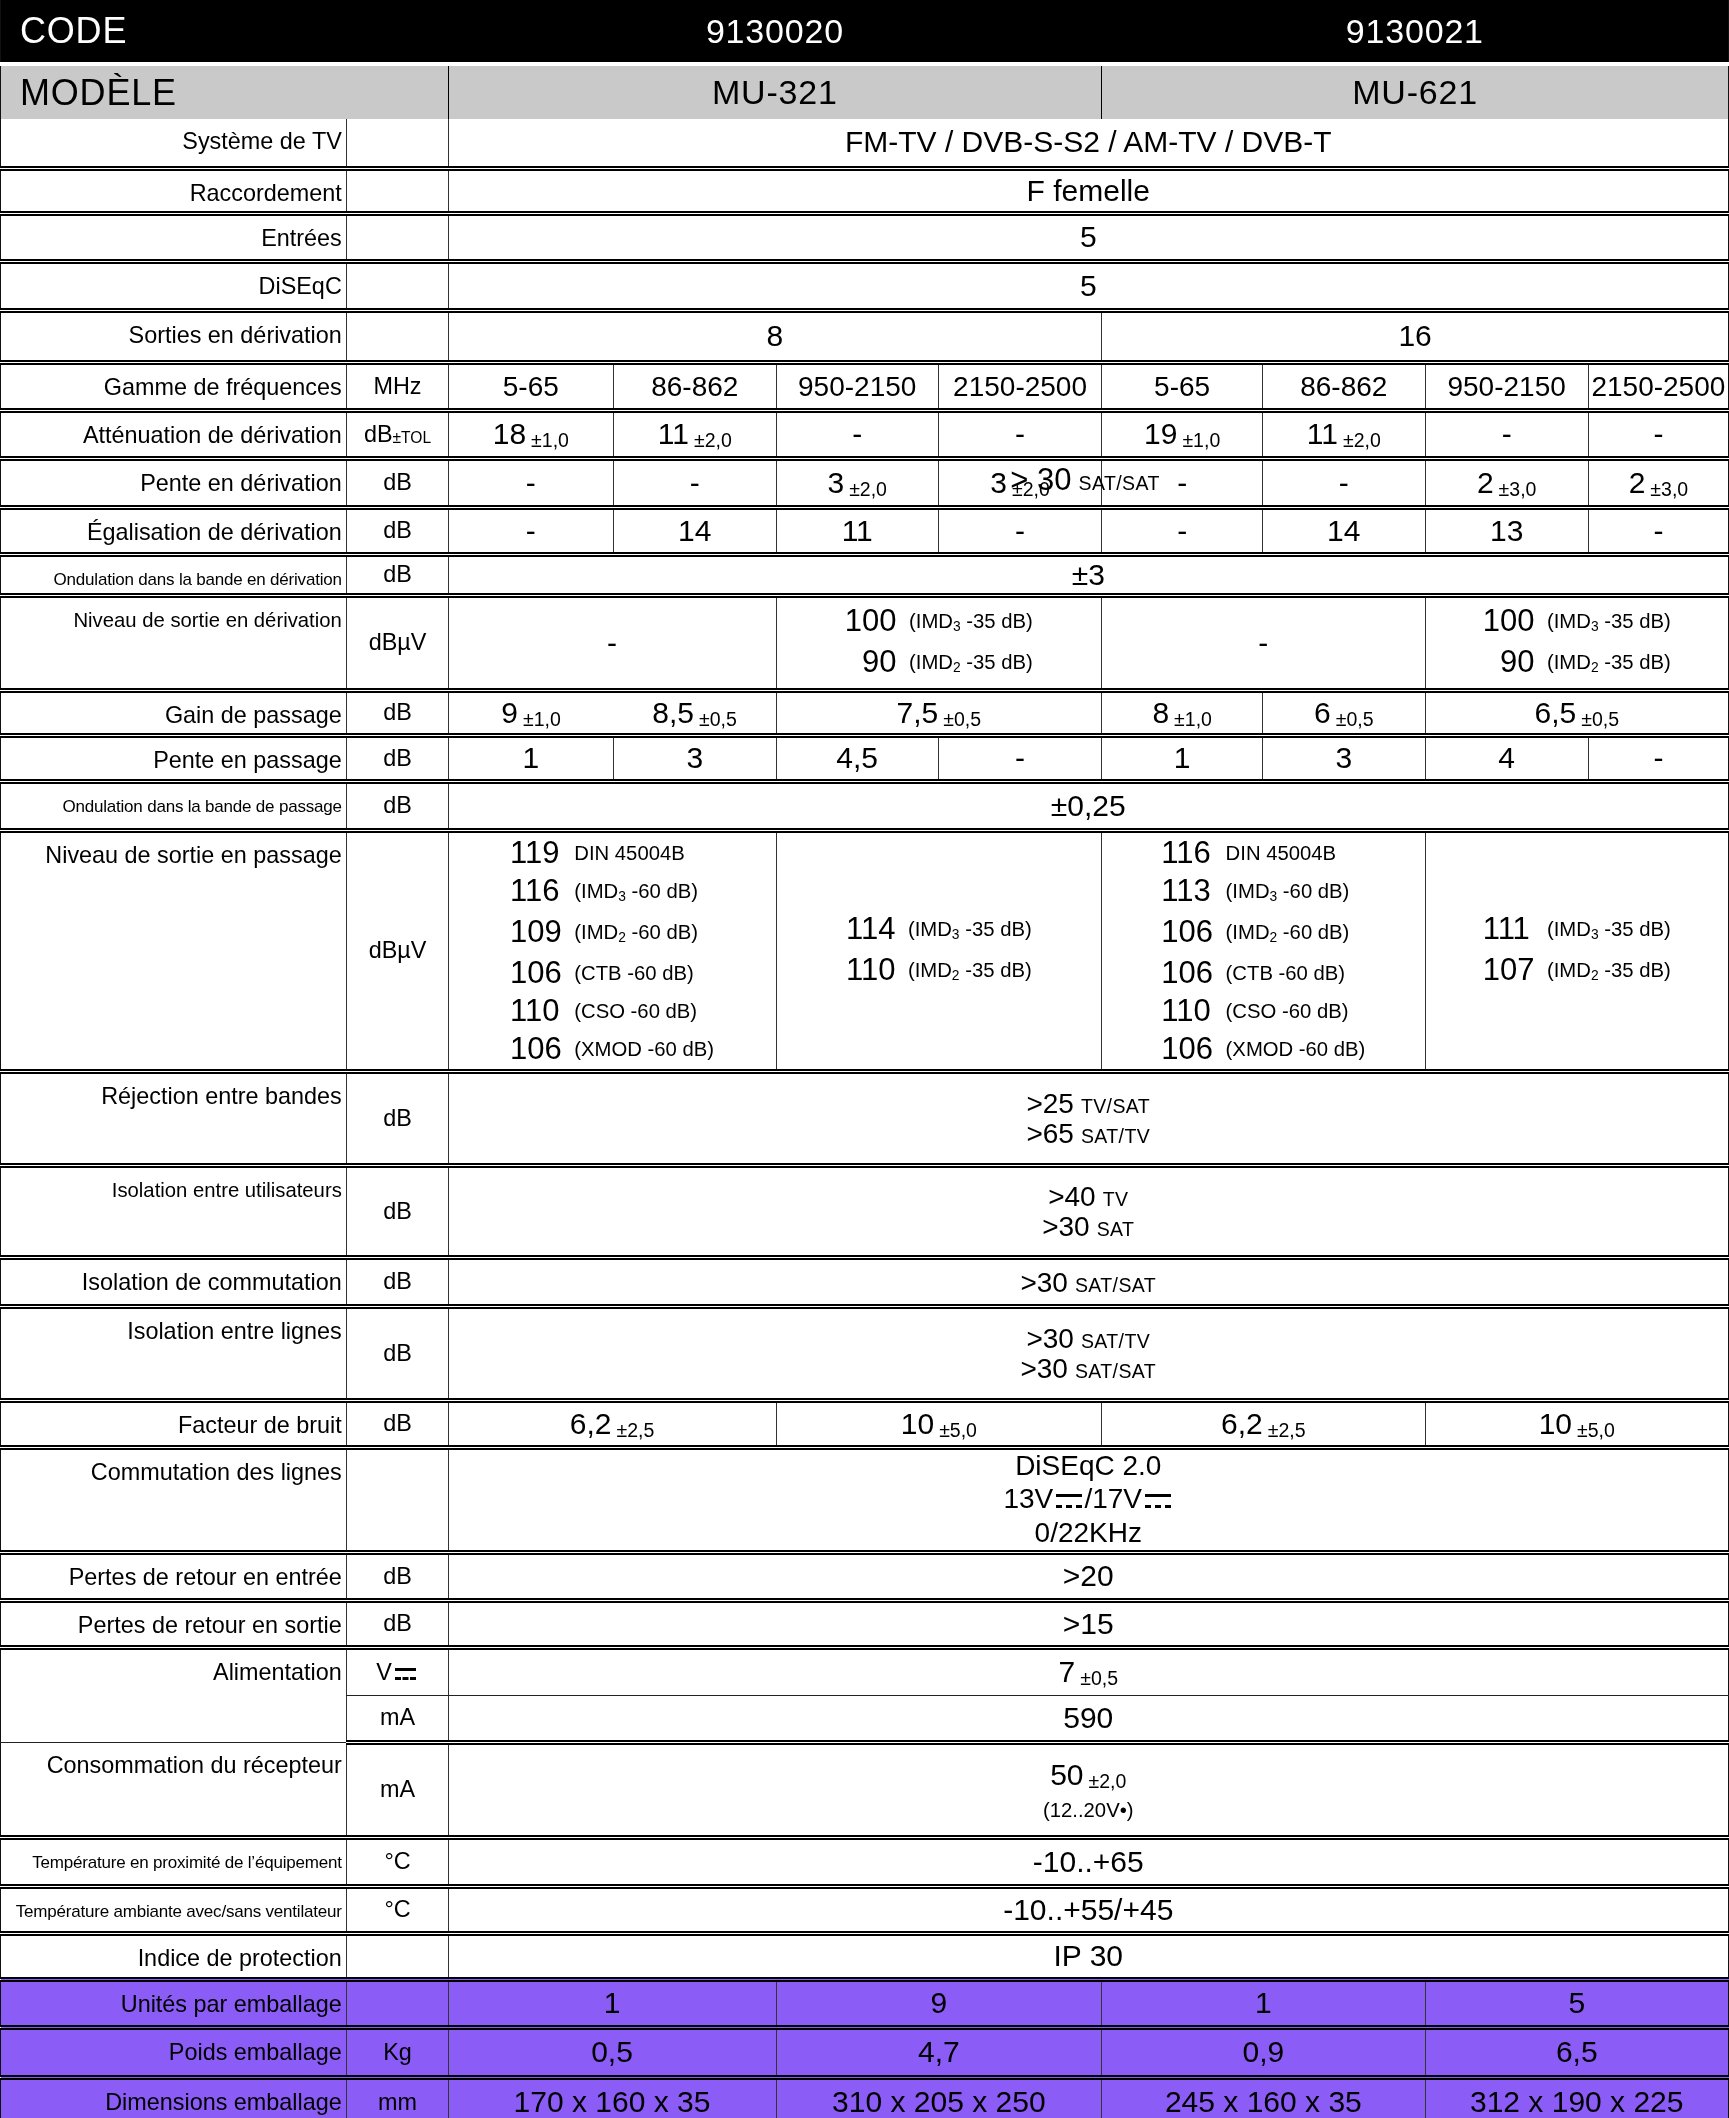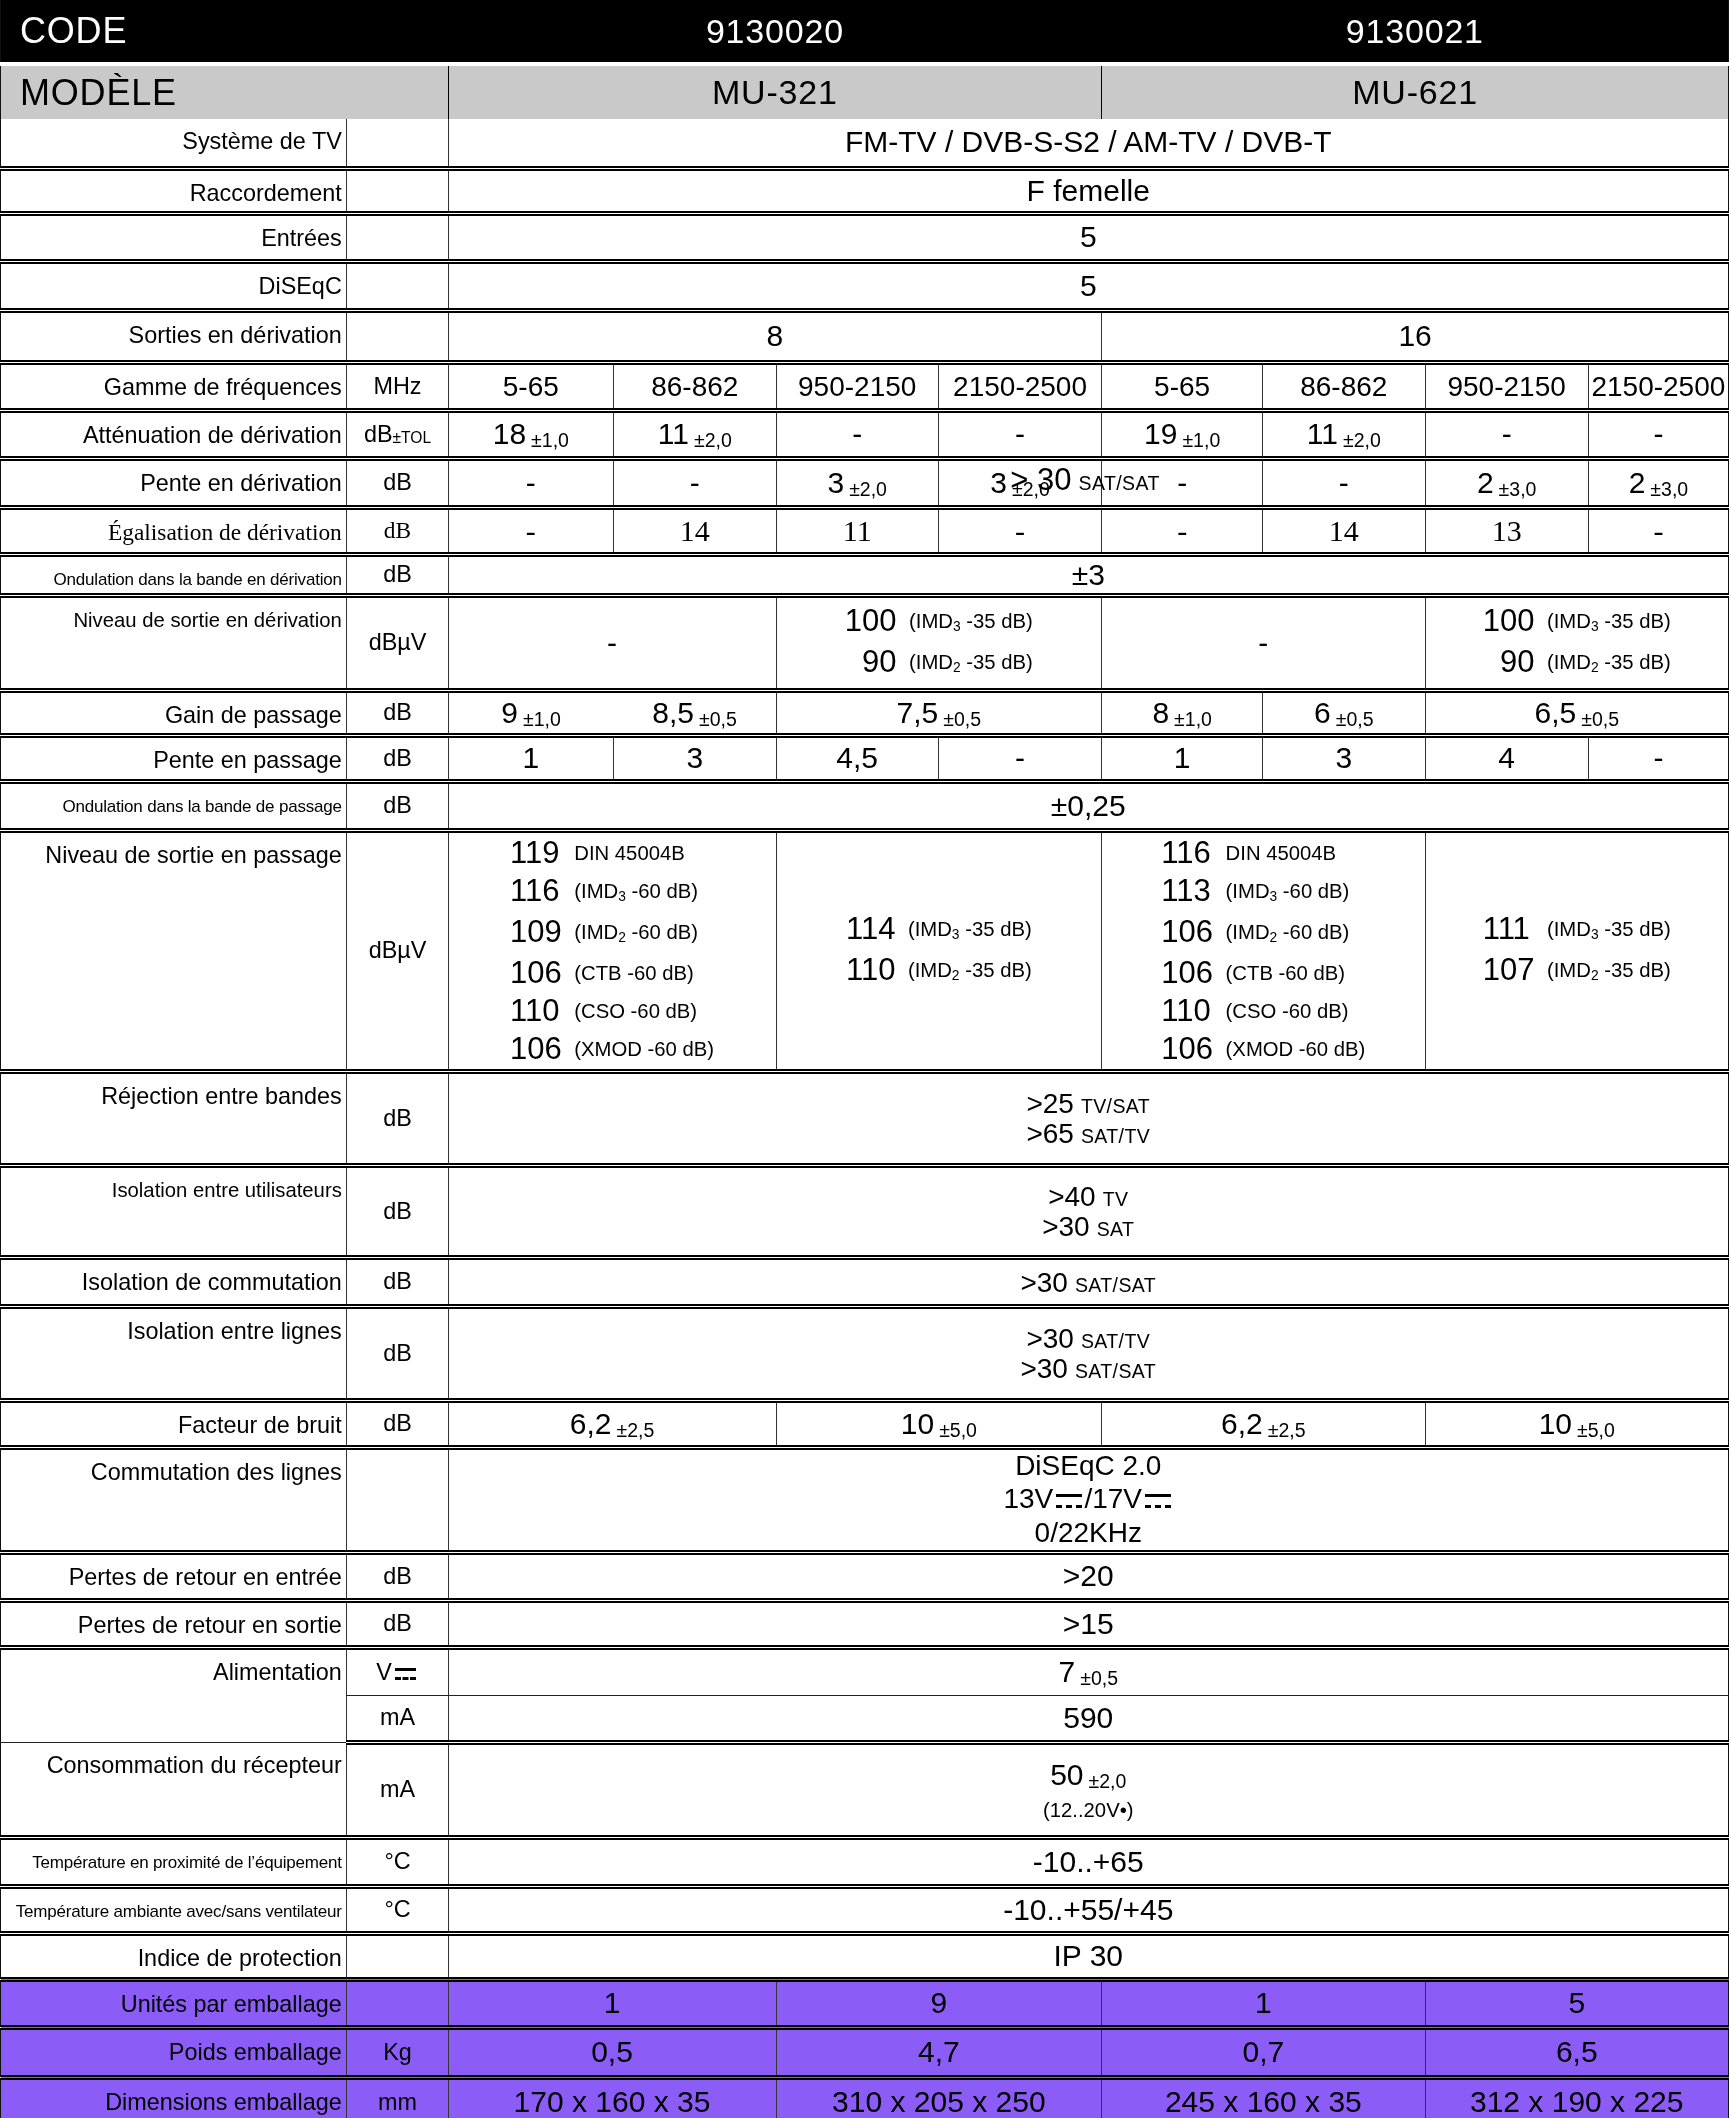--- a/index.html
+++ b/index.html
@@ -145,21 +145,21 @@
           <td class="unit">dB</td>
           <td class="data">-</td>
           <td class="data vline">-</td>
           <td class="data vline cell-rel"><span>3</span><span class="tol">±2,0</span></td>
           <td class="data vline cell-rel"><span>3</span><span class="tol">±2,0</span><div class="overlay"><span class="ov">&gt; 30</span><span class="note">SAT/SAT</span></div></td>
           <td class="data vline">-</td>
           <td class="data vline">-</td>
           <td class="data vline cell-rel"><span>2</span><span class="tol">±3,0</span></td>
           <td class="data vline cell-rel"><span>2</span><span class="tol">±3,0</span></td>
         </tr>
-        <tr style="height: 47px; font-family: Liberation Serif, serif;">
+        <tr style="height: 47px;">
           <td class="lbl">Égalisation de dérivation</td>
           <td class="unit">dB</td>
           <td class="data">-</td>
           <td class="data vline">14</td>
           <td class="data vline">11</td>
           <td class="data vline">-</td>
           <td class="data vline">-</td>
           <td class="data vline">14</td>
           <td class="data vline">13</td>
           <td class="data vline">-</td>
@@ -390,21 +390,21 @@
           <td class="data" colspan="2">1</td>
           <td class="data vline" colspan="2">9</td>
           <td class="data vline" colspan="2">1</td>
           <td class="data vline" colspan="2">5</td>
         </tr>
         <tr class="band " style="height: 50px;">
           <td class="lbl">Poids emballage</td>
           <td class="unit">Kg</td>
           <td class="data" colspan="2">0,5</td>
           <td class="data vline" colspan="2">4,7</td>
-          <td class="data vline" colspan="2">0,7</td>
+          <td class="data vline" colspan="2">0,9</td>
           <td class="data vline" colspan="2">6,5</td>
         </tr>
         <tr class="band " style="height: 50px;">
           <td class="lbl">Dimensions emballage</td>
           <td class="unit">mm</td>
           <td class="data" colspan="2">170 x 160 x 35</td>
           <td class="data vline" colspan="2">310 x 205 x 250</td>
           <td class="data vline" colspan="2">245 x 160 x 35</td>
           <td class="data vline" colspan="2">312 x 190 x 225</td>
         </tr>

